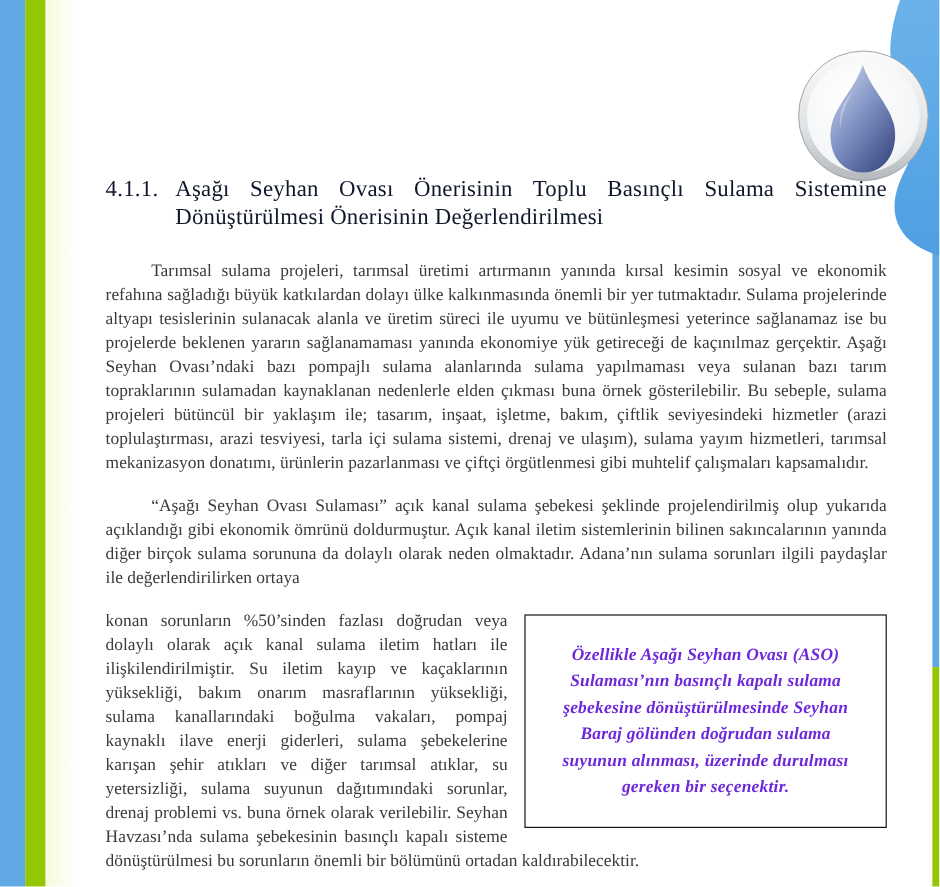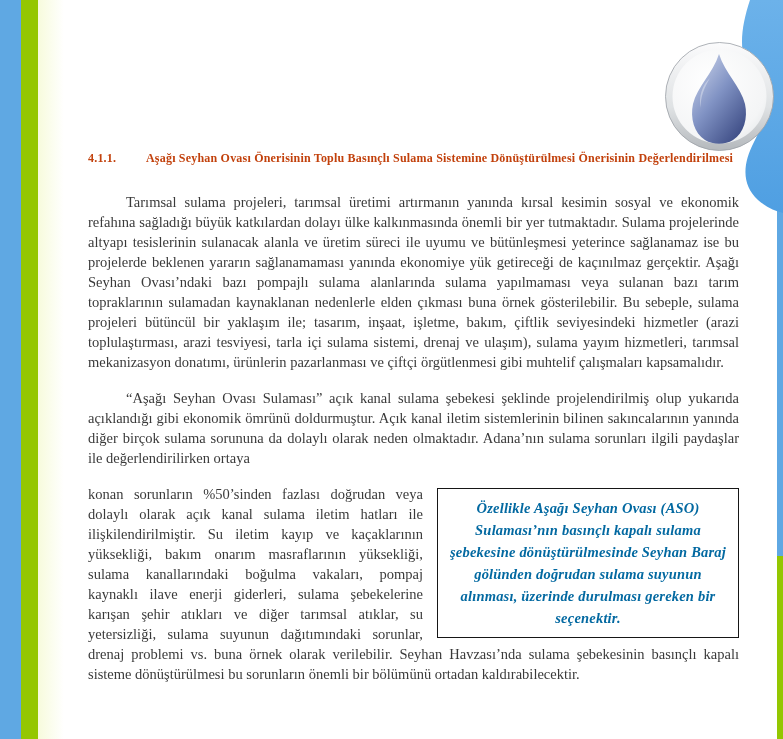--- a/index.html
+++ b/index.html
@@ -21,45 +21,45 @@
   
   .content{
     position:absolute;left:88px;right:44px;top:0;
     padding-top:146px;
     color:#3a3a3a;
     font-size:14.5px;line-height:20px;
     text-align:justify;
   }
   .heading{
     display:flex;
-    font-weight:bold;color:#c2410c;
-    font-size:12px;line-height:24px;
+    font-weight:normal;color:#0f172a;
+    font-size:19px;line-height:24px;
     margin:0 0 22px 0;
     letter-spacing:.2px;
   }
   .heading .hnum{flex:0 0 58px;}
   .heading .htext{flex:1 1 auto;text-align:justify;}
   p.para{margin:12px 0 16px 0;text-indent:38px;}
   p.para-cont{margin:0;text-indent:0;}
   .wrapzone{margin:0;}
   .quote-box{
     float:right;
     box-sizing:border-box;
     width:302px;
     margin:4px 0 6px 14px;
     border:1.5px solid #161616;
     background:#ffffff;
     padding:8px 10px;
   }
   .quote-box p{
-    margin:0;
+    margin:14px;
     font-weight:bold;font-style:italic;
     font-size:14.5px;line-height:22px;
     text-align:center;text-indent:0;
-    color:#0369a1;
+    color:#6d28d9;
     letter-spacing:.2px;
   }
 </style>
 </head>
 <body>
 
 <div class="page">
 
   <div class="strip-left-blue"></div>
   <div class="strip-left-green"></div>

